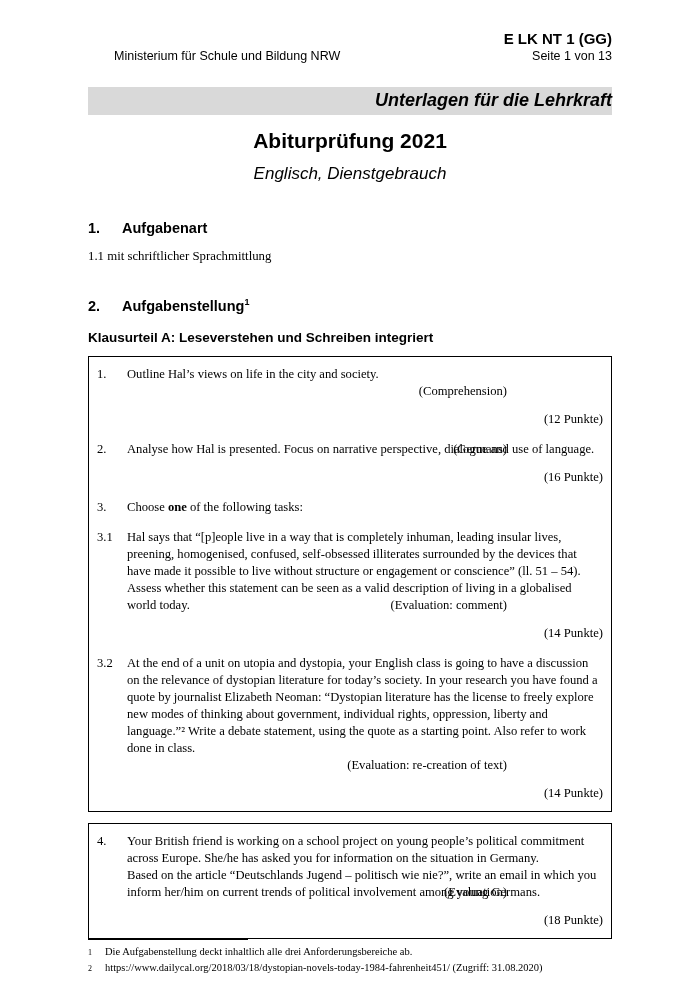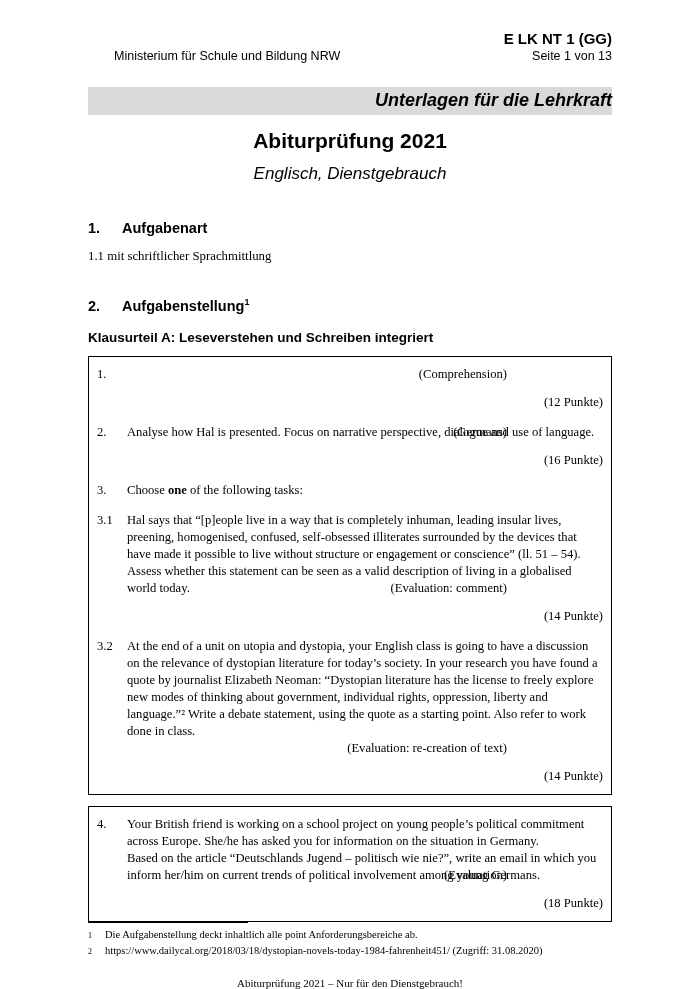--- a/index.html
+++ b/index.html
@@ -76,20 +76,21 @@
     <span class="sec-label"><span>Aufgabenstellung</span><sup>1</sup></span>
   </div>
 
   <div class="part-heading a">Klausurteil A: Leseverstehen und Schreiben integriert</div>
 
   <div class="task-box">
 
     <div class="task">
       <div class="task-num">1.</div>
       <div class="task-body">
+        <p>Outline Hal’s views on life in the city and society.</p>
         <div class="labels">
           <span class="eval">(Comprehension)</span>
           <span class="points">(12 Punkte)</span>
         </div>
       </div>
     </div>
 
     <div class="task">
       <div class="task-num">2.</div>
       <div class="task-body">
@@ -144,21 +145,21 @@
           <span class="points">(18 Punkte)</span>
         </div>
       </div>
     </div>
   </div>
 
   <div class="bottom">
     <div class="footnote-rule"></div>
     <div class="footnote">
       <span class="fn-marker">1</span>
-      <span class="fn-text">Die Aufgabenstellung deckt inhaltlich alle point Anforderungsbereiche ab.</span>
+      <span class="fn-text">Die Aufgabenstellung deckt inhaltlich alle drei Anforderungsbereiche ab.</span>
     </div>
     <div class="footnote">
       <span class="fn-marker">2</span>
       <span class="fn-text">https://www.dailycal.org/2018/03/18/dystopian-novels-today-1984-fahrenheit451/ (Zugriff: 31.08.2020)</span>
     </div>
     <div class="doc-footer">Abiturprüfung 2021 – Nur für den Dienstgebrauch!</div>
   </div>
 
 </div>
 

